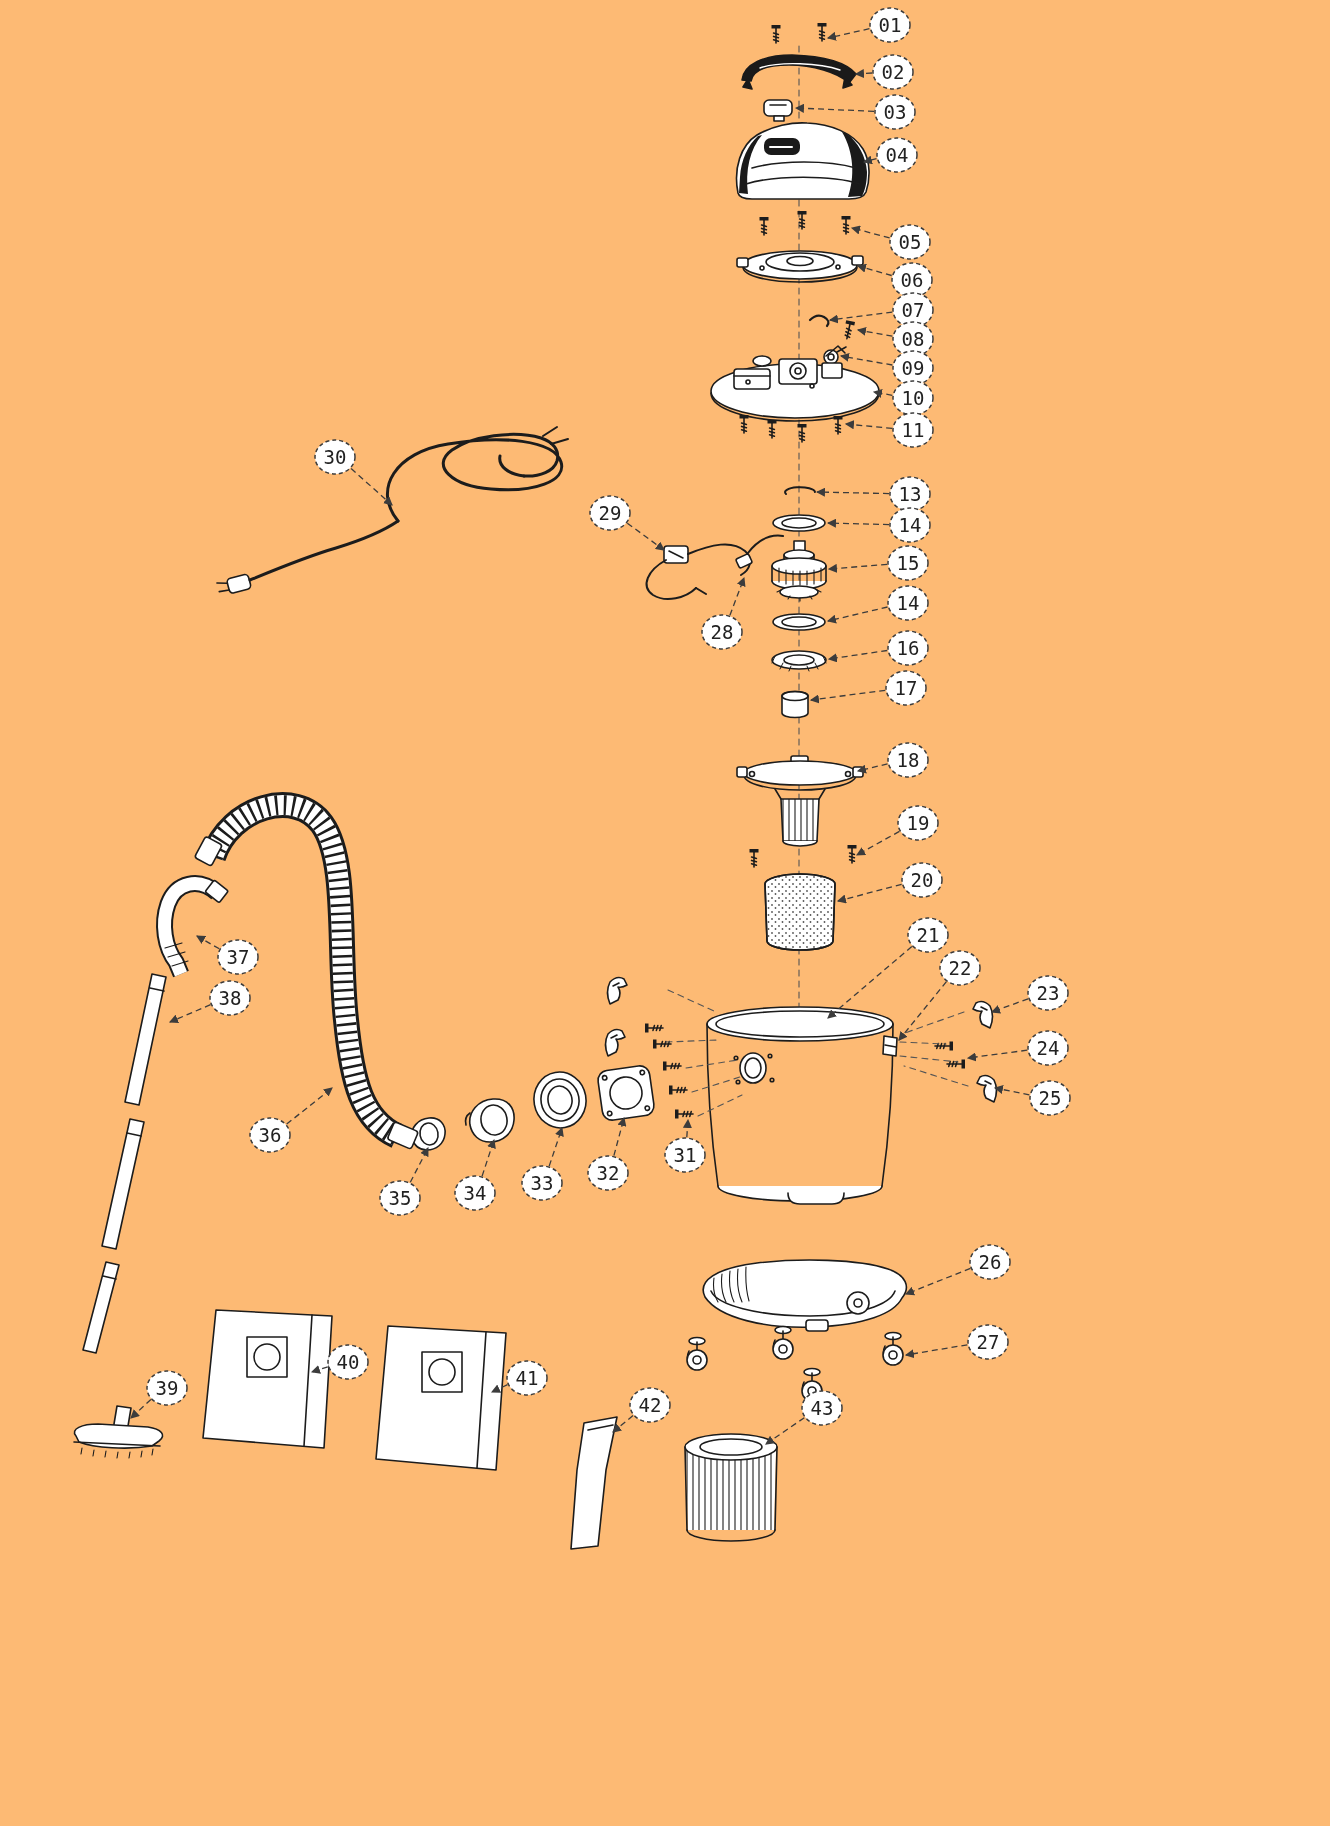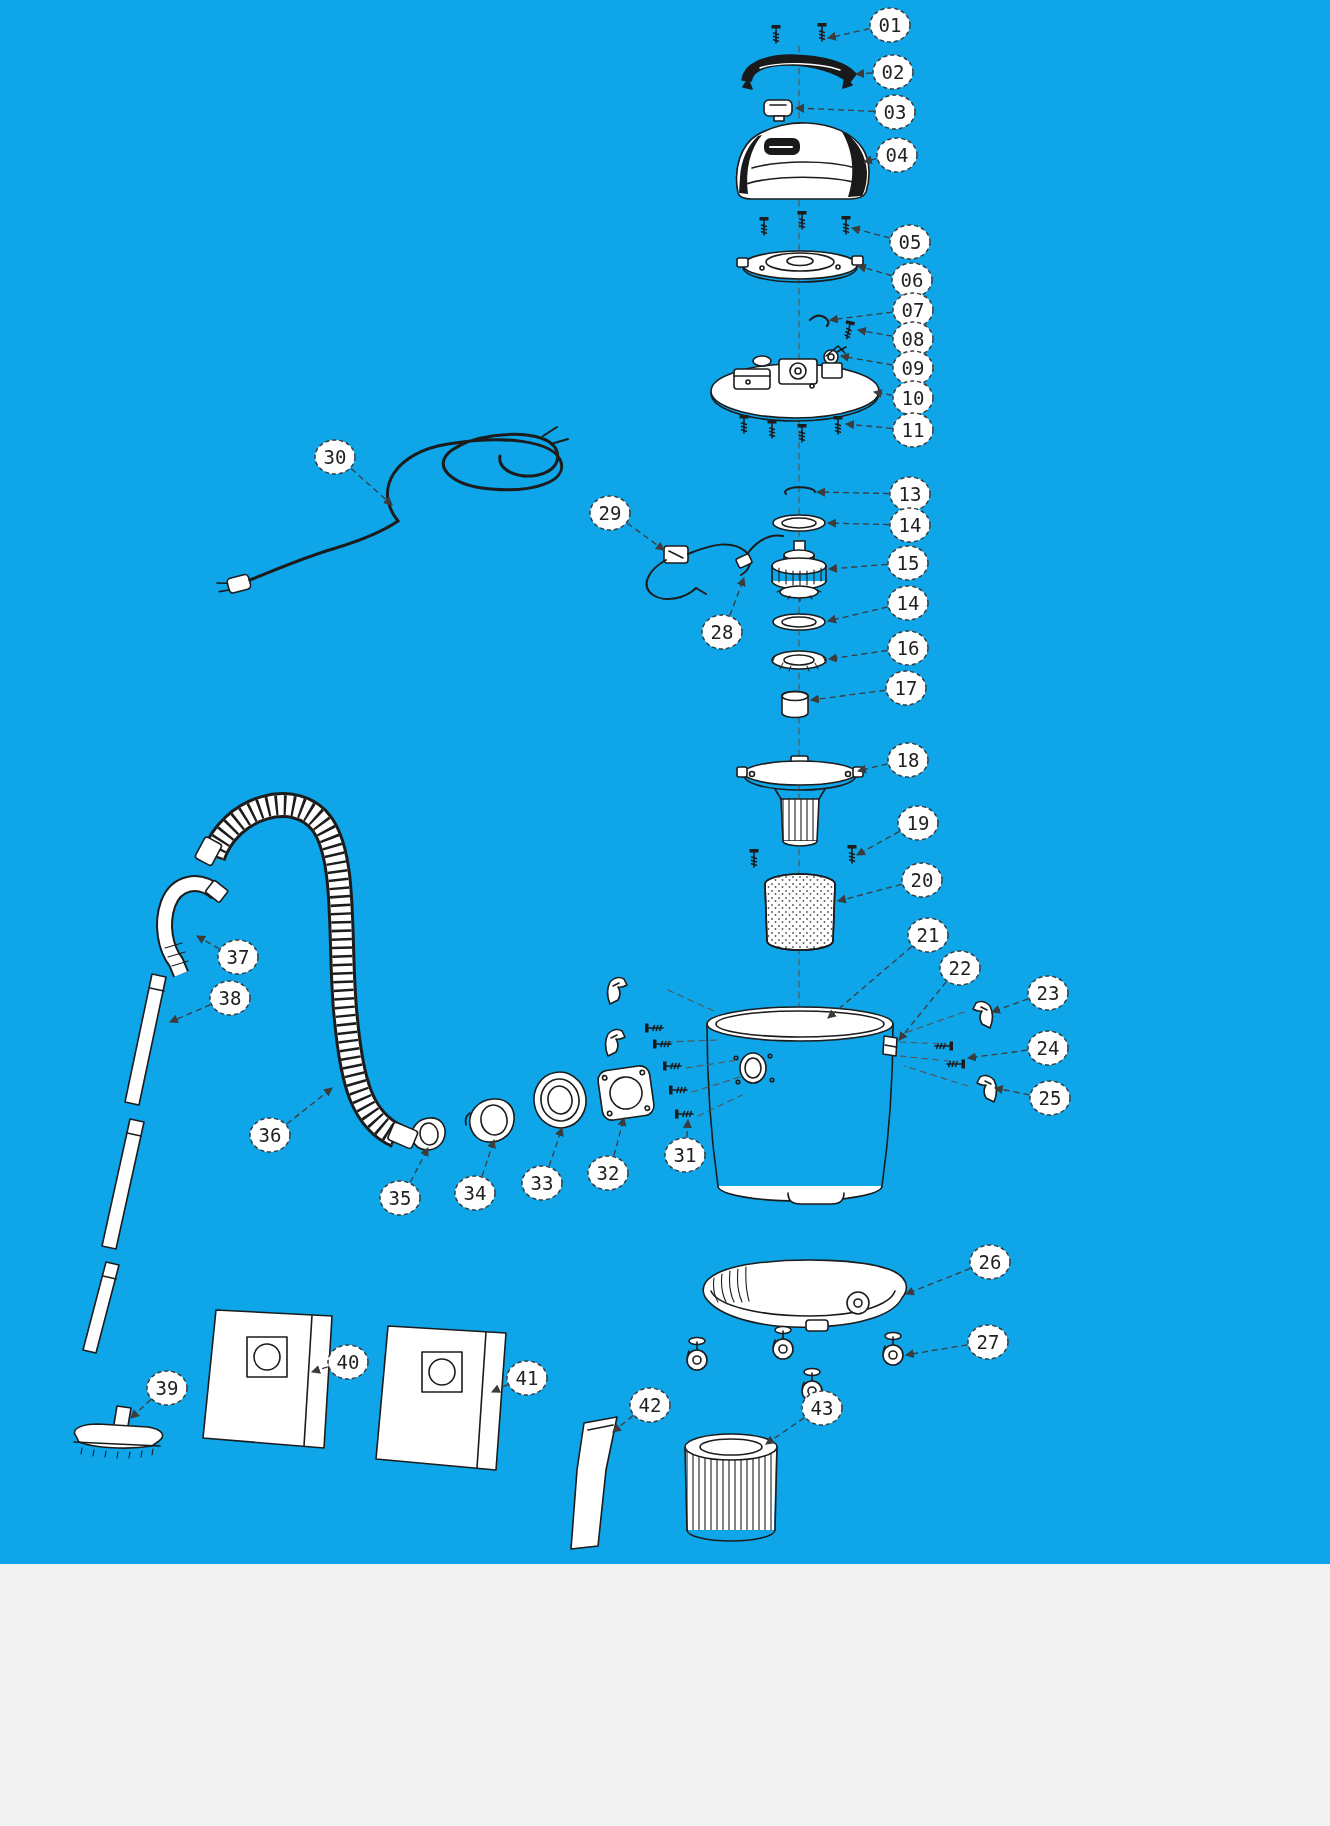--- a/index.html
+++ b/index.html
@@ -1,16 +1,16 @@
 <!DOCTYPE html>
 <html><head>
 <meta charset="utf-8">
 <style>
   html,body{margin:0;padding:0;background:#f2f2f2;}
-  .page{width:1330px;height:1564px;background:#0ea5e9;position:relative;margin:0 auto;overflow:hidden;}
+  .page{width:1330px;height:1826px;background:#fdba74;position:relative;margin:0 auto;overflow:hidden;}
   svg.art{display:block;width:1330px;height:1826px;}
   .bubble{fill:#ffffff;stroke:#3c3c3c;stroke-width:1.5;stroke-dasharray:4 3;}
   .bubble-text{font-family:"DejaVu Sans Mono","Liberation Mono",monospace;font-size:19px;fill:#222;text-anchor:middle;}
   .leader{stroke:#3c3c3c;stroke-width:1.3;stroke-dasharray:6 4;fill:none;}
   .dash{stroke:#555;stroke-width:1.1;stroke-dasharray:6 5;fill:none;}
 </style>
 </head>
 <body>
 
 <div class="page">

